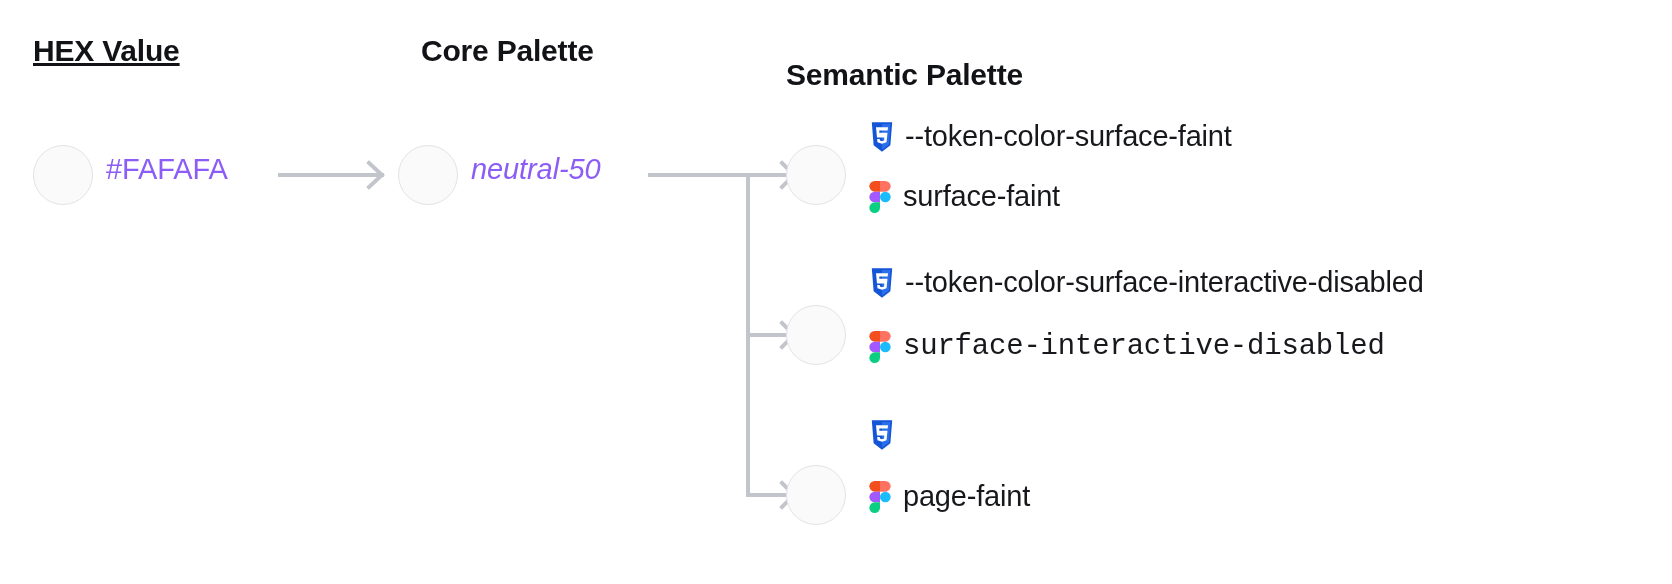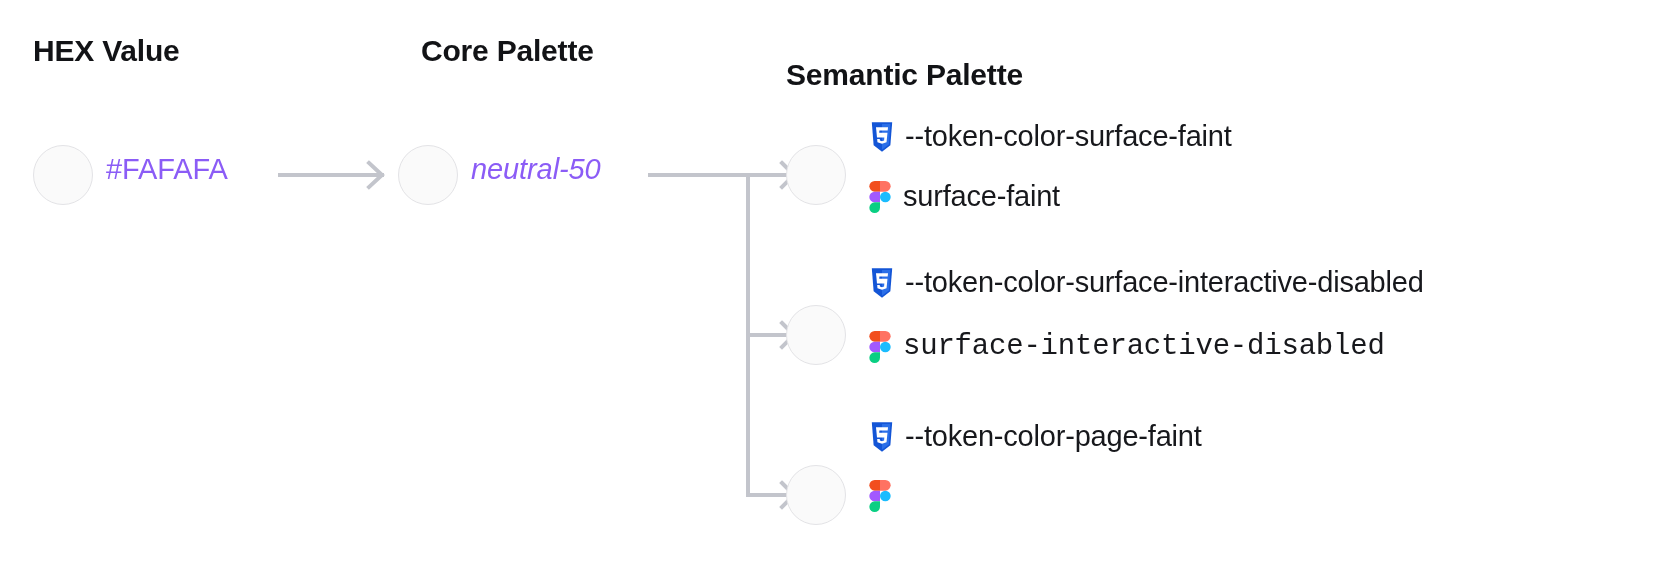--- a/index.html
+++ b/index.html
@@ -23,21 +23,21 @@
 
   
   .col-heading {
     position: absolute;
     font-size: 30px;
     font-weight: 700;
     letter-spacing: -0.2px;
     color: #121316;
     white-space: nowrap;
   }
-  #heading-hex   { left: 33px;  top: 34px; }
+  #heading-hex   { left: 33px;  top: 34px; text-decoration: underline; }
   #heading-core  { left: 421px; top: 34px; }
   #heading-sem   { left: 786px; top: 34px; margin-top: 24px; }
 
   
   .swatch {
     position: absolute;
     width: 60px;
     height: 60px;
     border-radius: 50%;
     box-sizing: border-box;
@@ -197,27 +197,27 @@
 
   <div class="sem-row">
     <div class="swatch" style="left:786px; top:465px; background:#FAFAFA;"></div>
 
     <div class="sem-token-line" style="left:869px; top:420px;">
       <svg class="icon-css" viewBox="0 0 28 32">
         <path fill="#1355D6" d="M3 0 L25 0 L23 25 L14 32 L5 25 Z"></path>
         <path fill="#2B6FE8" d="M14 2 L23 2 L21.4 24 L14 29.8 Z"></path>
         <path fill="#FFFFFF" d="M7.5 5.5 H20.5 L20.1 9 H11.2 L11 11.4 H19.9 L18.9 21.7 L14 23.4 L9.1 21.7 L8.8 18.2 H11.6 L11.75 19.9 L14 20.6 L16.25 19.9 L16.5 16.6 H8.6 L7.9 9 Z"></path>
       </svg>
-      <span class="sem-text">--token-color-page-faint</span>
     </div>
 
     <div class="sem-figma-line" style="left:869px; top:480px;">
       <svg class="icon-figma" viewBox="0 0 24 36">
         <path fill="#F24E1E" d="M6 0 H12 V12 H6 A6 6 0 0 1 6 0 Z"></path>
         <path fill="#FF7262" d="M12 0 H18 A6 6 0 0 1 18 12 H12 Z"></path>
         <path fill="#A259FF" d="M6 12 H12 V24 H6 A6 6 0 0 1 6 12 Z"></path>
         <circle fill="#1ABCFE" cx="18" cy="18" r="6"></circle>
         <path fill="#0ACF83" d="M6 24 H12 V30 A6 6 0 1 1 6 24 Z"></path>
       </svg>
+      <span class="sem-text">page-faint</span>
     </div>
   </div>
 
 </div>
 
 </body></html>

